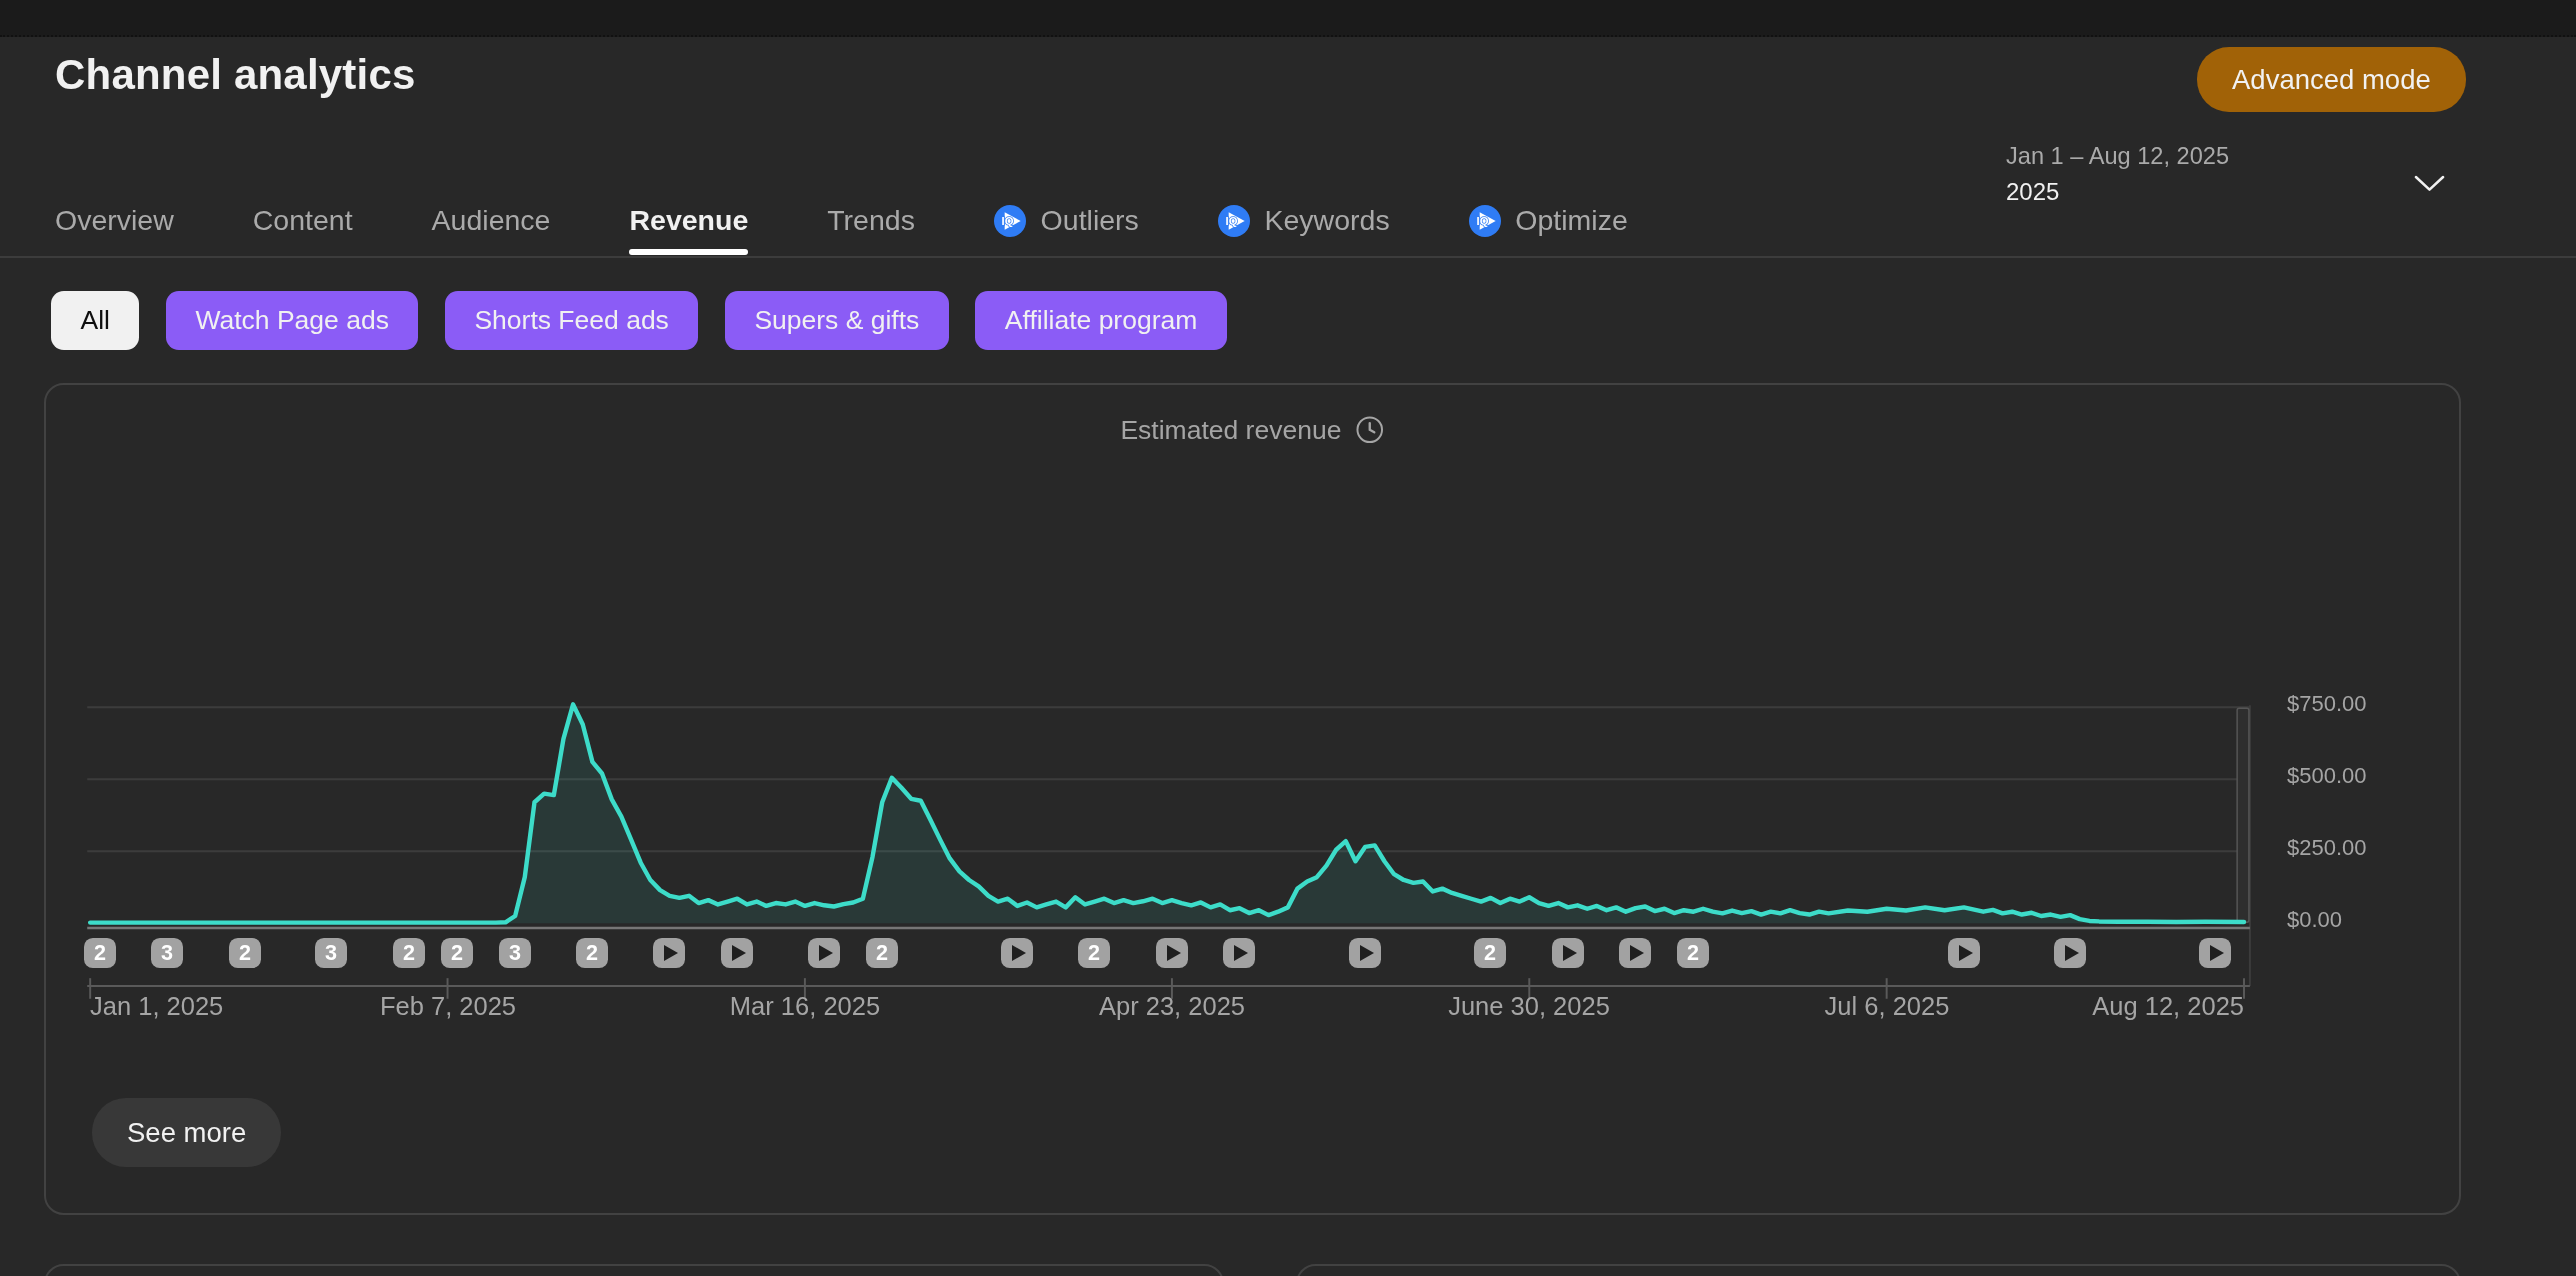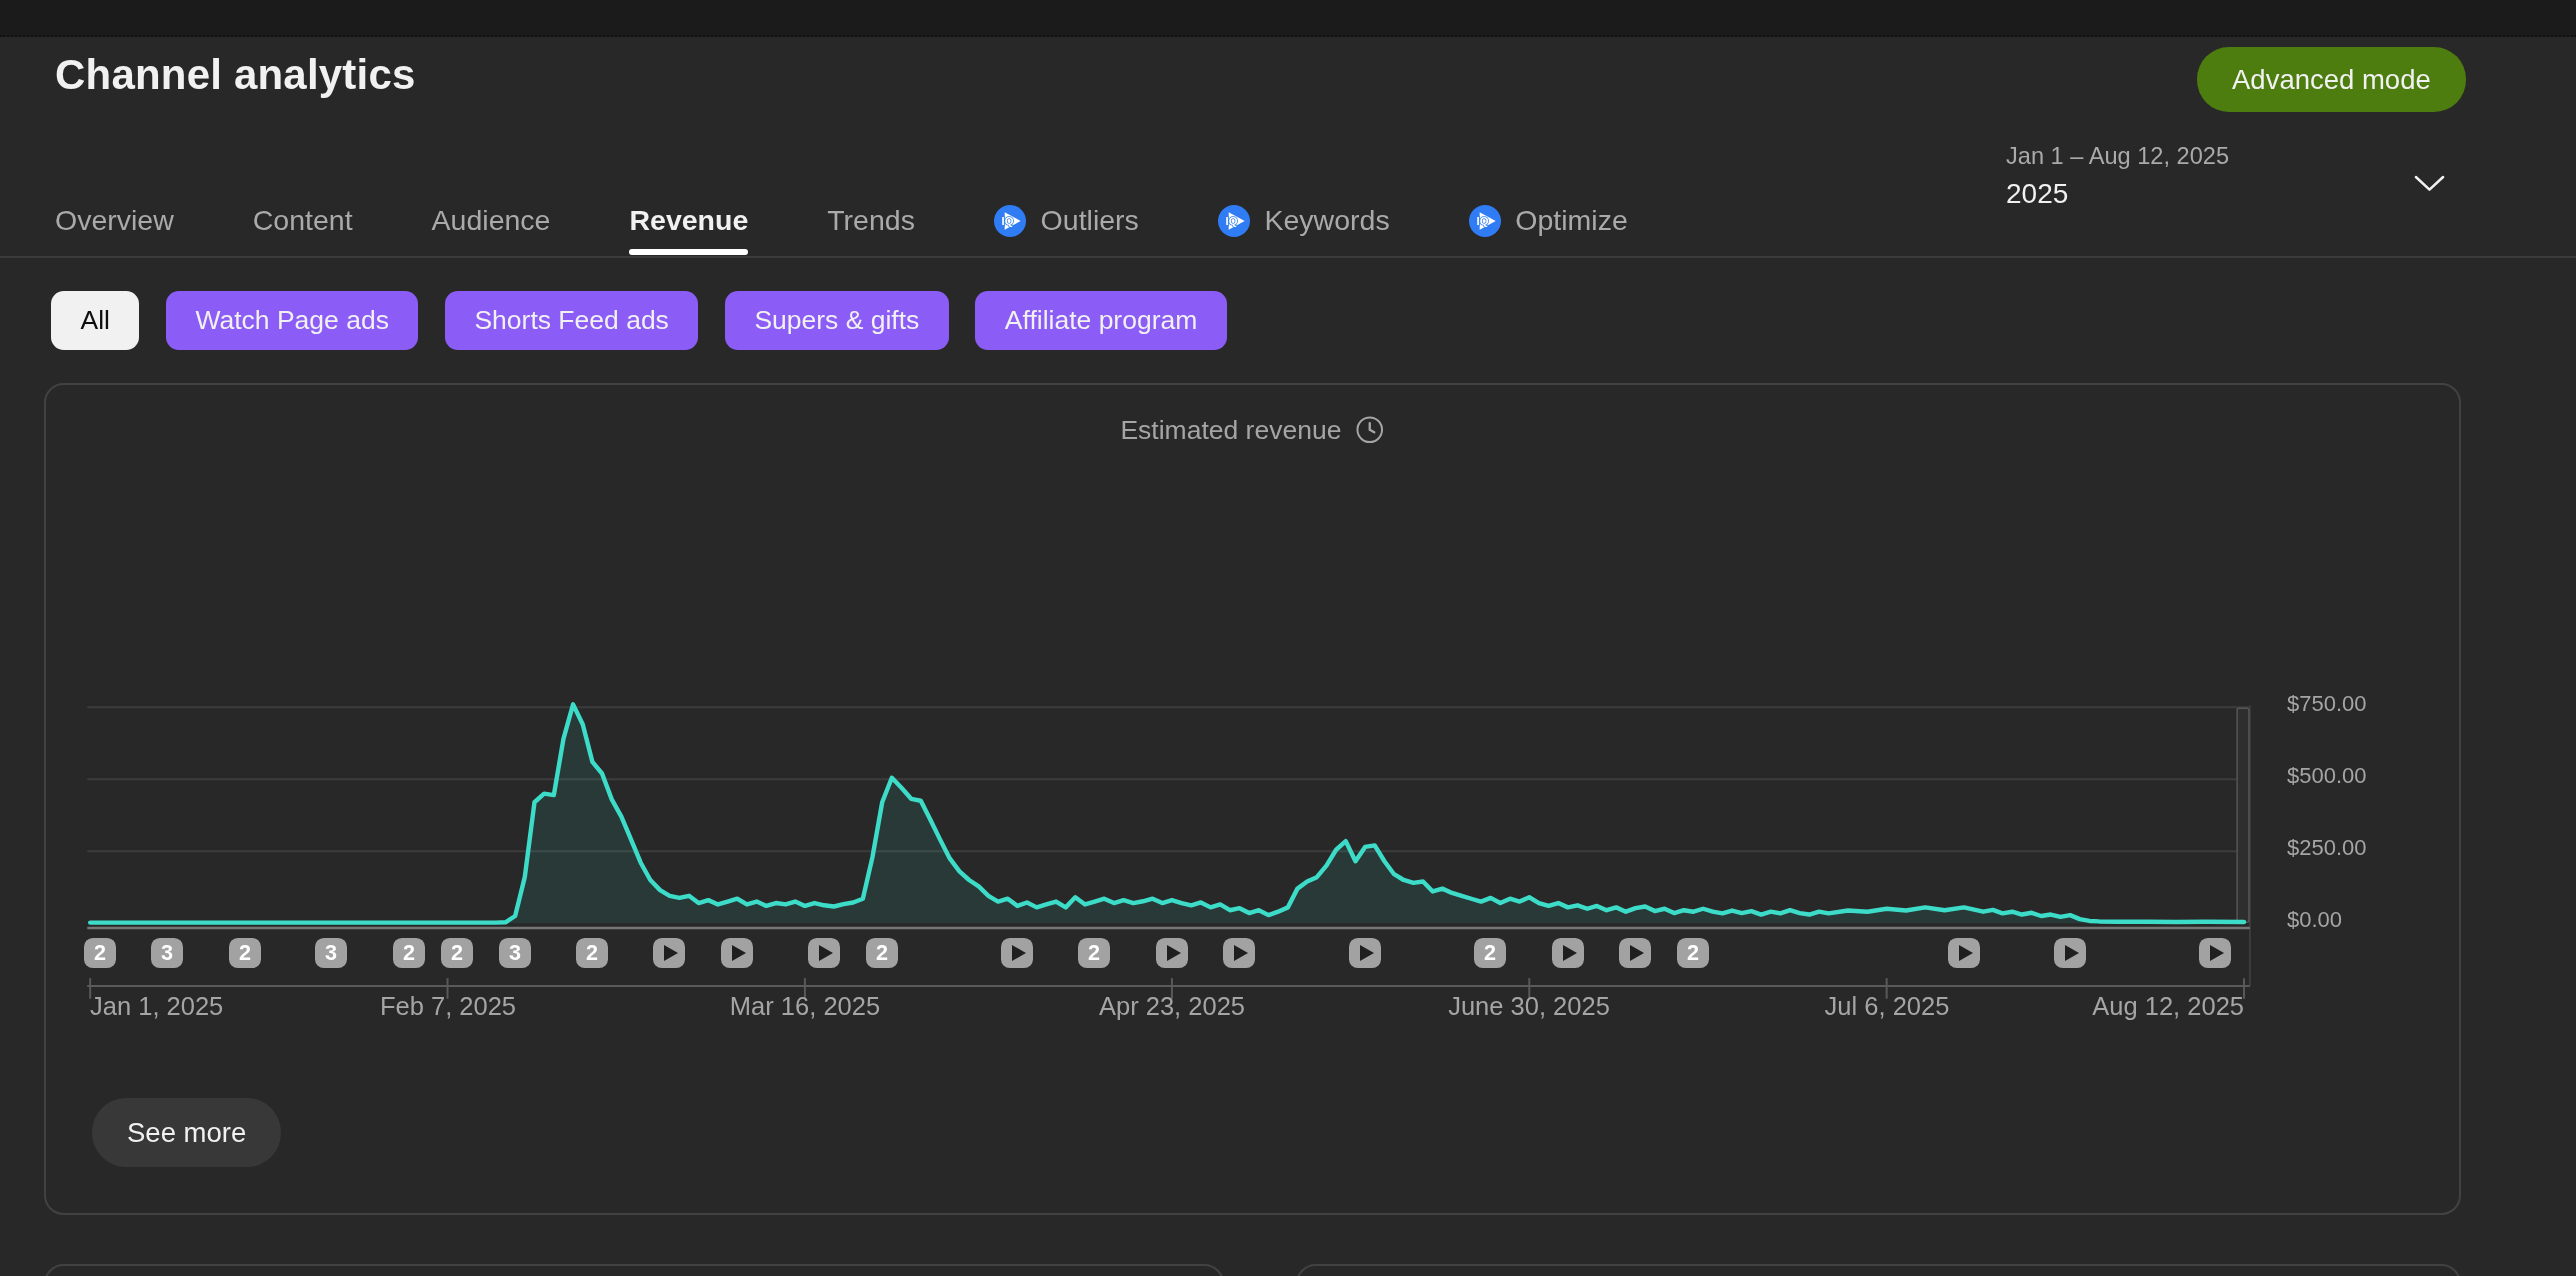--- a/index.html
+++ b/index.html
@@ -5,34 +5,34 @@
   html,body{margin:0;padding:0;background:#282828;}
   #screen{position:relative;width:2576px;height:1276px;overflow:hidden;background:#282828;
     font-family:"Liberation Sans","DejaVu Sans",sans-serif;color:#f1f1f1;}
   .top-strip{position:absolute;left:0;top:0;width:100%;height:35px;background:#1b1b1b;
     border-bottom:2.9px dotted #111;}
   
   .page-title{position:absolute;left:55px;top:51px;font-size:42px;font-weight:700;
     letter-spacing:0.2px;color:#f1f1f1;margin:0;}
   .btn{border:none;cursor:pointer;font-family:inherit;}
   .advanced-btn{position:absolute;left:2197px;top:47px;height:65px;padding:0 35px;
-    border-radius:32px;background:#4d7c0f;color:#f1f1f1;font-size:27.5px;font-weight:500;}
+    border-radius:32px;background:#a16207;color:#f1f1f1;font-size:27.5px;font-weight:500;}
   
   .tabs{position:absolute;left:55px;top:183px;height:75px;display:flex;gap:79px;align-items:flex-end;}
   .tab{position:relative;height:100%;display:flex;align-items:center;gap:14.7px;
     font-size:28.5px;font-weight:500;color:#aaaaaa;cursor:pointer;white-space:nowrap;}
   .tab.active{color:#f1f1f1;font-weight:700;}
   .tab.active::after{content:"";position:absolute;left:0;right:0;bottom:2.9px;height:5.9px;
     background:#ffffff;border-radius:2.9px;}
   .iq-badge{width:32px;height:32px;flex:0 0 auto;display:block;}
   .tabs-divider{position:absolute;left:0;top:256px;width:100%;height:2px;background:#3c3c3c;}
   
   .date-picker{position:absolute;left:2006px;top:143px;width:446px;cursor:pointer;}
   .date-range{font-size:23.6px;color:#aaaaaa;}
-  .date-year{font-size:28px;color:#f1f1f1;margin-top:7.9px;}
+  .date-year{font-size:24px;color:#f1f1f1;margin-top:7.9px;}
   .chev{position:absolute;right:5.9px;top:31px;}
   
   .chips{position:absolute;left:51px;top:291px;display:flex;gap:26.5px;}
   .chip{height:59px;padding:0 29.5px;border-radius:12.8px;background:#8b5cf6;color:#f1f1f1;
     font-size:26.5px;font-weight:500;}
   .chip.selected{background:#f1f1f1;color:#0f0f0f;}
   
   .card{position:absolute;left:44px;top:383px;width:2413px;height:828px;
     border:2px solid #424242;border-radius:19.6px;background:#282828;}
   .metric{position:absolute;left:0;right:0;top:29.5px;text-align:center;}

